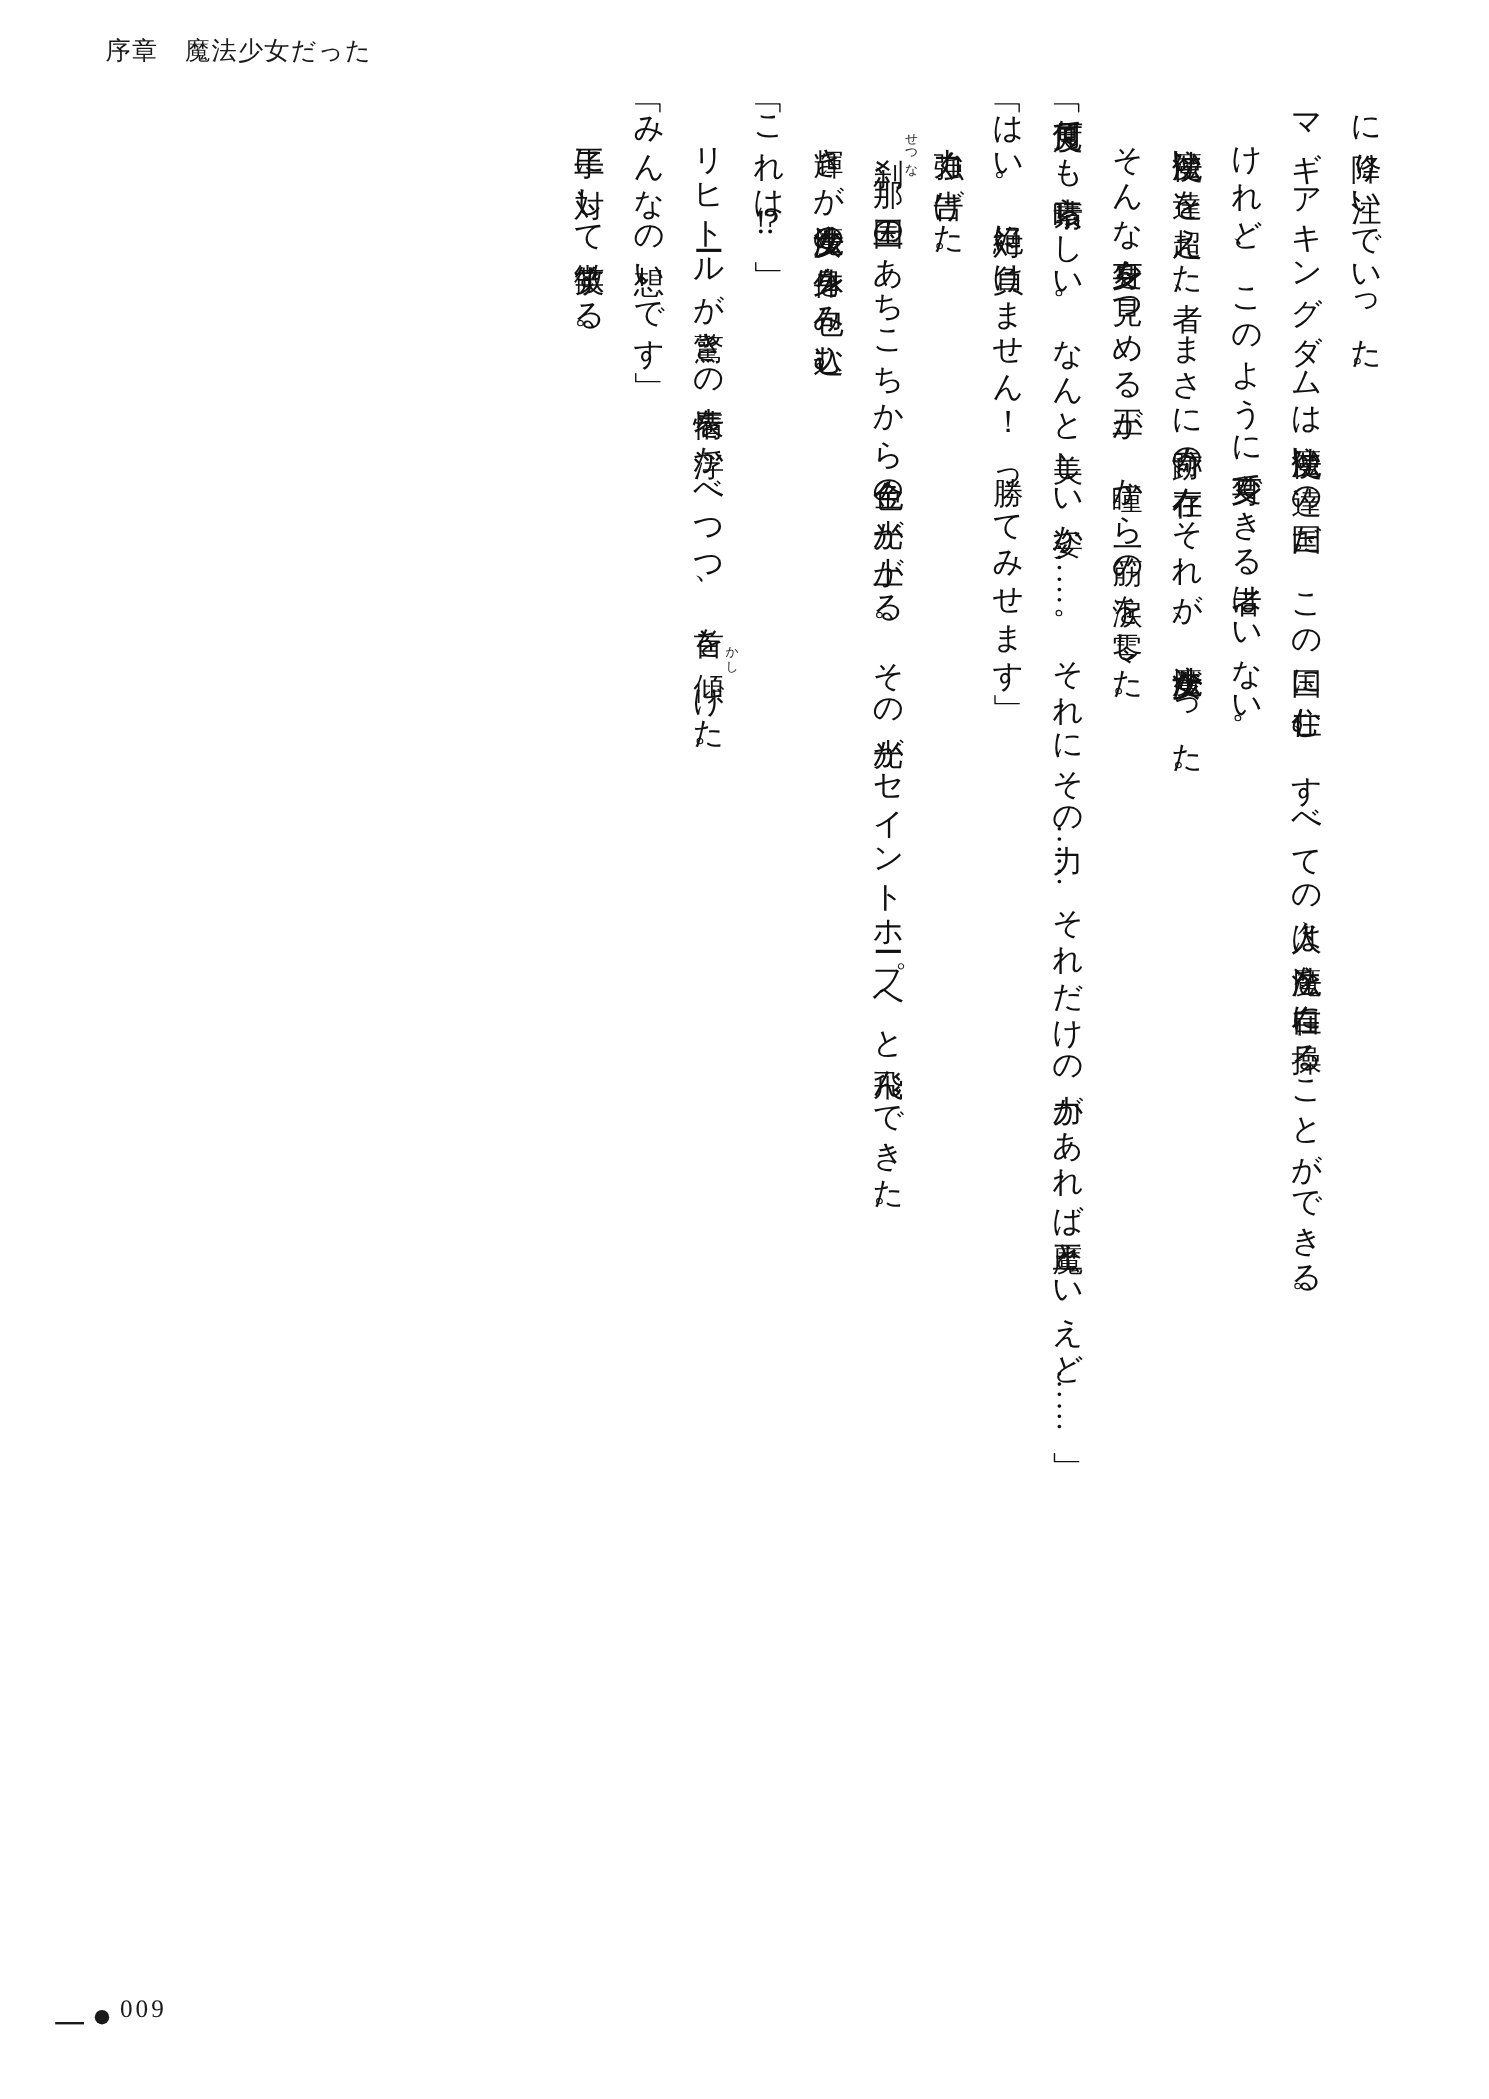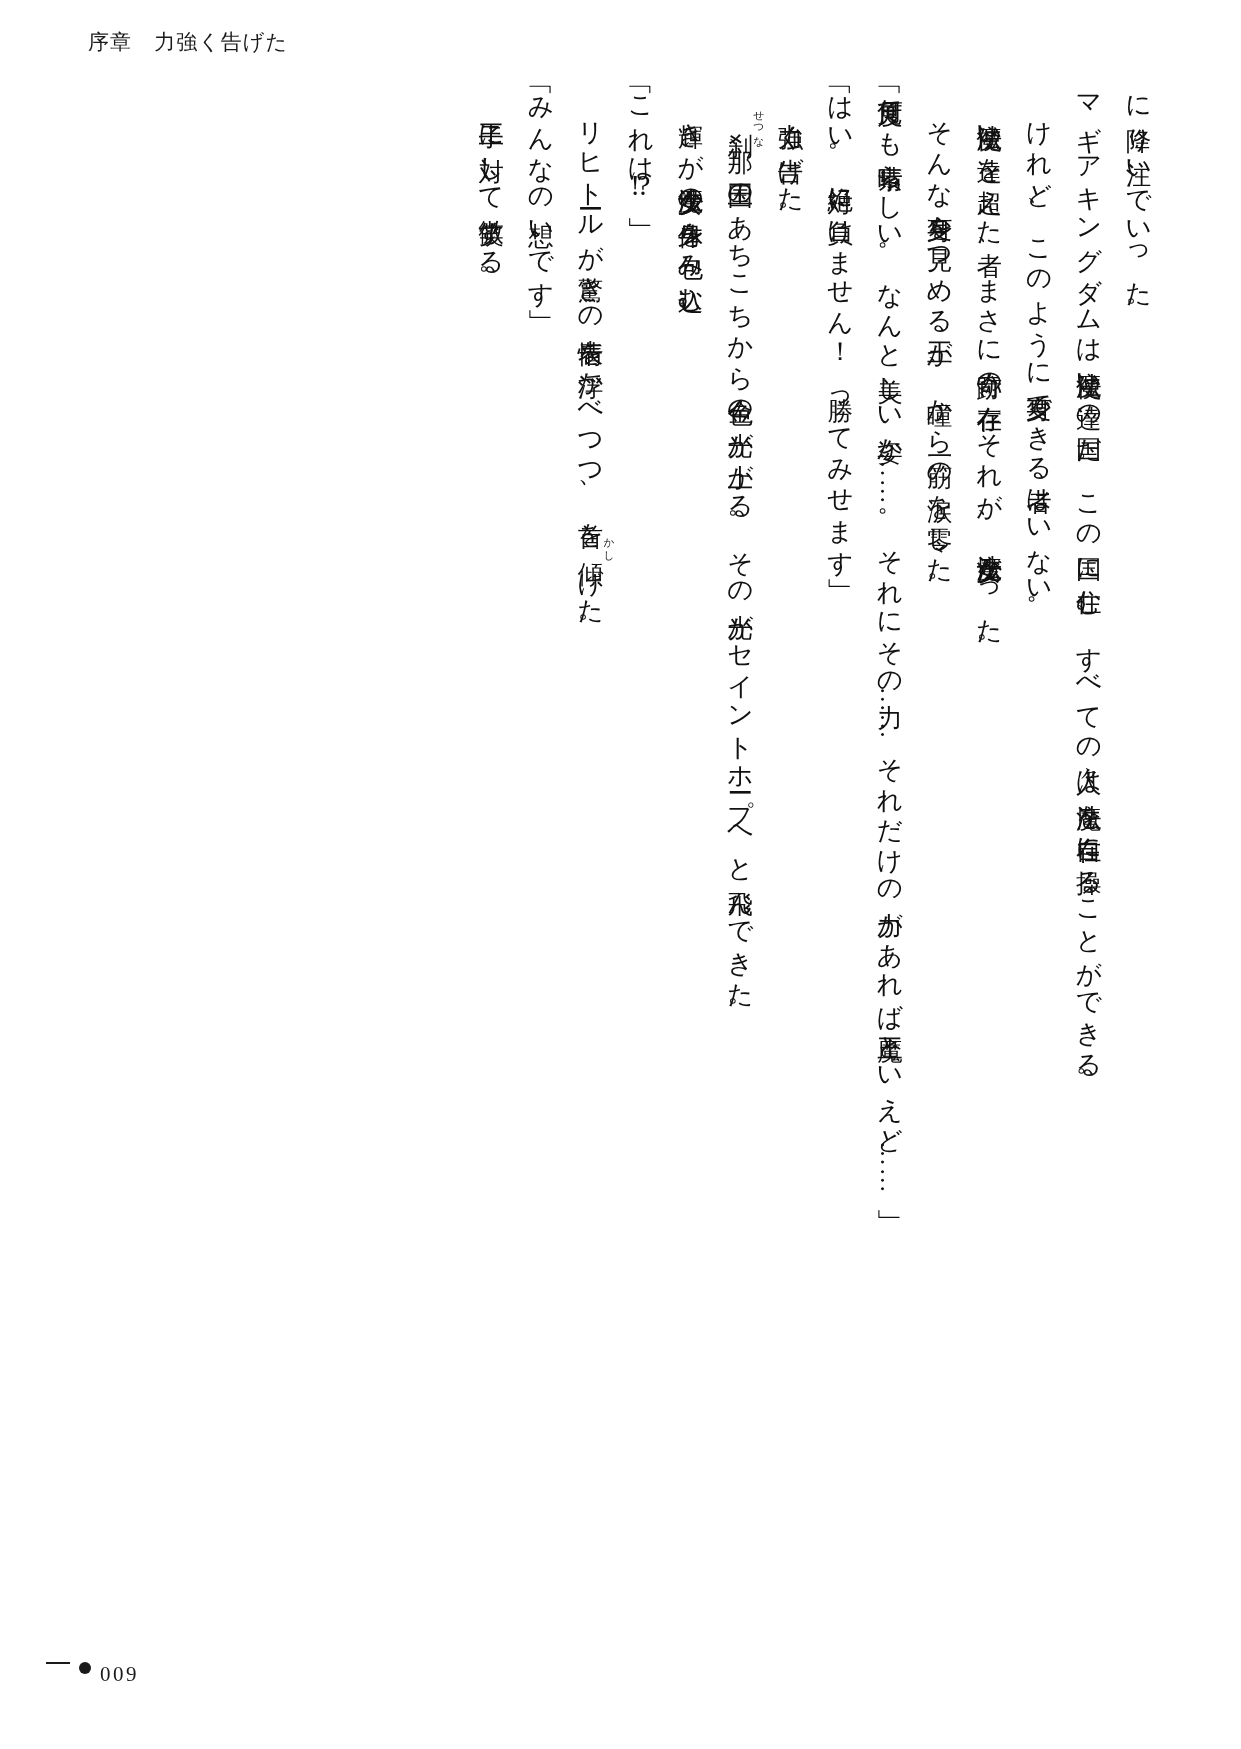--- a/index.html
+++ b/index.html
@@ -61,21 +61,21 @@
     line-height: 1;
     color: #222;
   }
 
   
   .folio {
     position: absolute;
     left: 46px;
     bottom: 62px;
     display: flex;
-    align-items: flex-start;
+    align-items: flex-end;
     gap: 9px;
   }
   .folio-rule {
     width: 24px;
     height: 2px;
     background: #1a1a1a;
   }
   .folio-dot {
     width: 12px;
     height: 12px;
@@ -87,21 +87,21 @@
     letter-spacing: 0.12em;
     color: #1a1a1a;
     font-family: "Liberation Serif", "DejaVu Serif", serif;
   }
 </style>
 </head>
 <body>
 
 <div class="page">
 
-  <div class="running-head">序章　力強く告げた</div>
+  <div class="running-head">序章　魔法少女だった</div>
 
   <div class="body-text">
     <p>に降り注いでいった。</p>
     <p>マギアキングダムは魔法使い達の国だ。この国に住む、すべての人々は魔法を自在に操ることができる。</p>
     <p class="indent">けれど、このように変身できる者はいない。</p>
     <p class="indent">魔法使い達を超えた者、まさに奇跡の存在、それが、魔法少女だった。</p>
     <p class="indent">そんな変身を見つめる王が、瞳から一筋の涙を零した。</p>
     <p>「何度見ても素晴らしい。なんと美しい姿か……。それにその力……それだけの力があれば魔王といえど……」</p>
     <p>「はい。絶対に負けません！　勝ってみせます」</p>
     <p class="indent">力強く告げた。</p>

